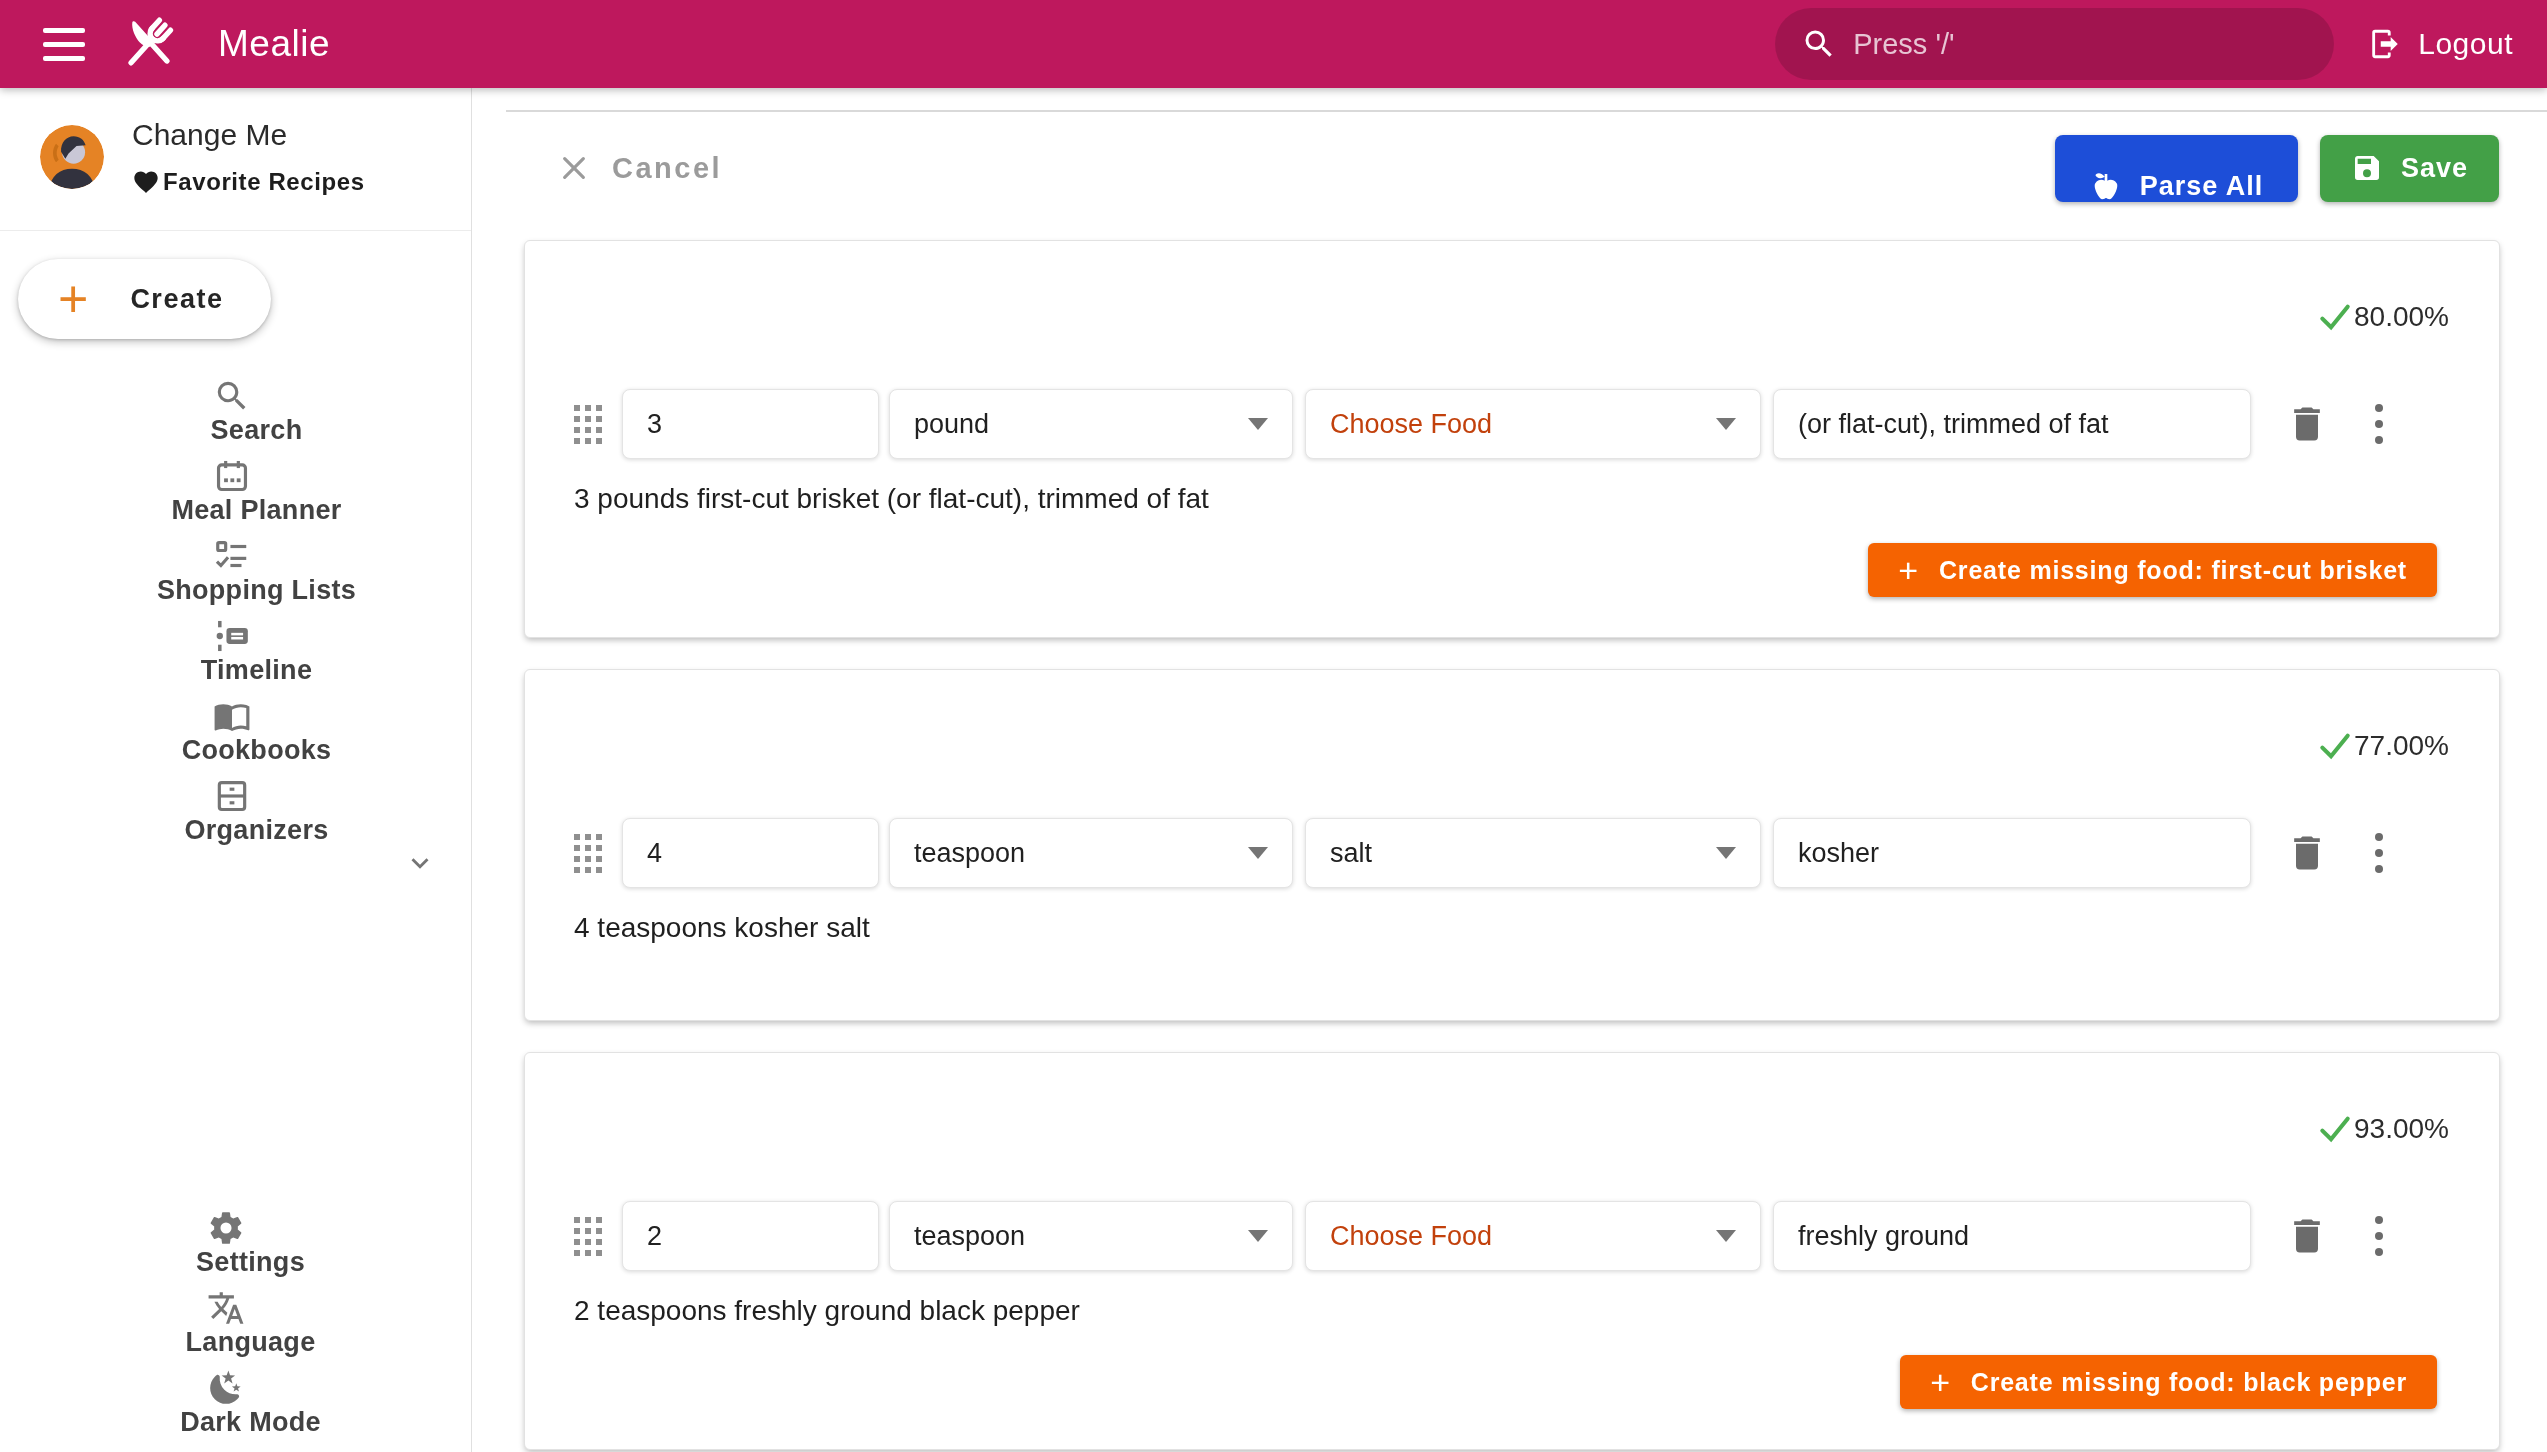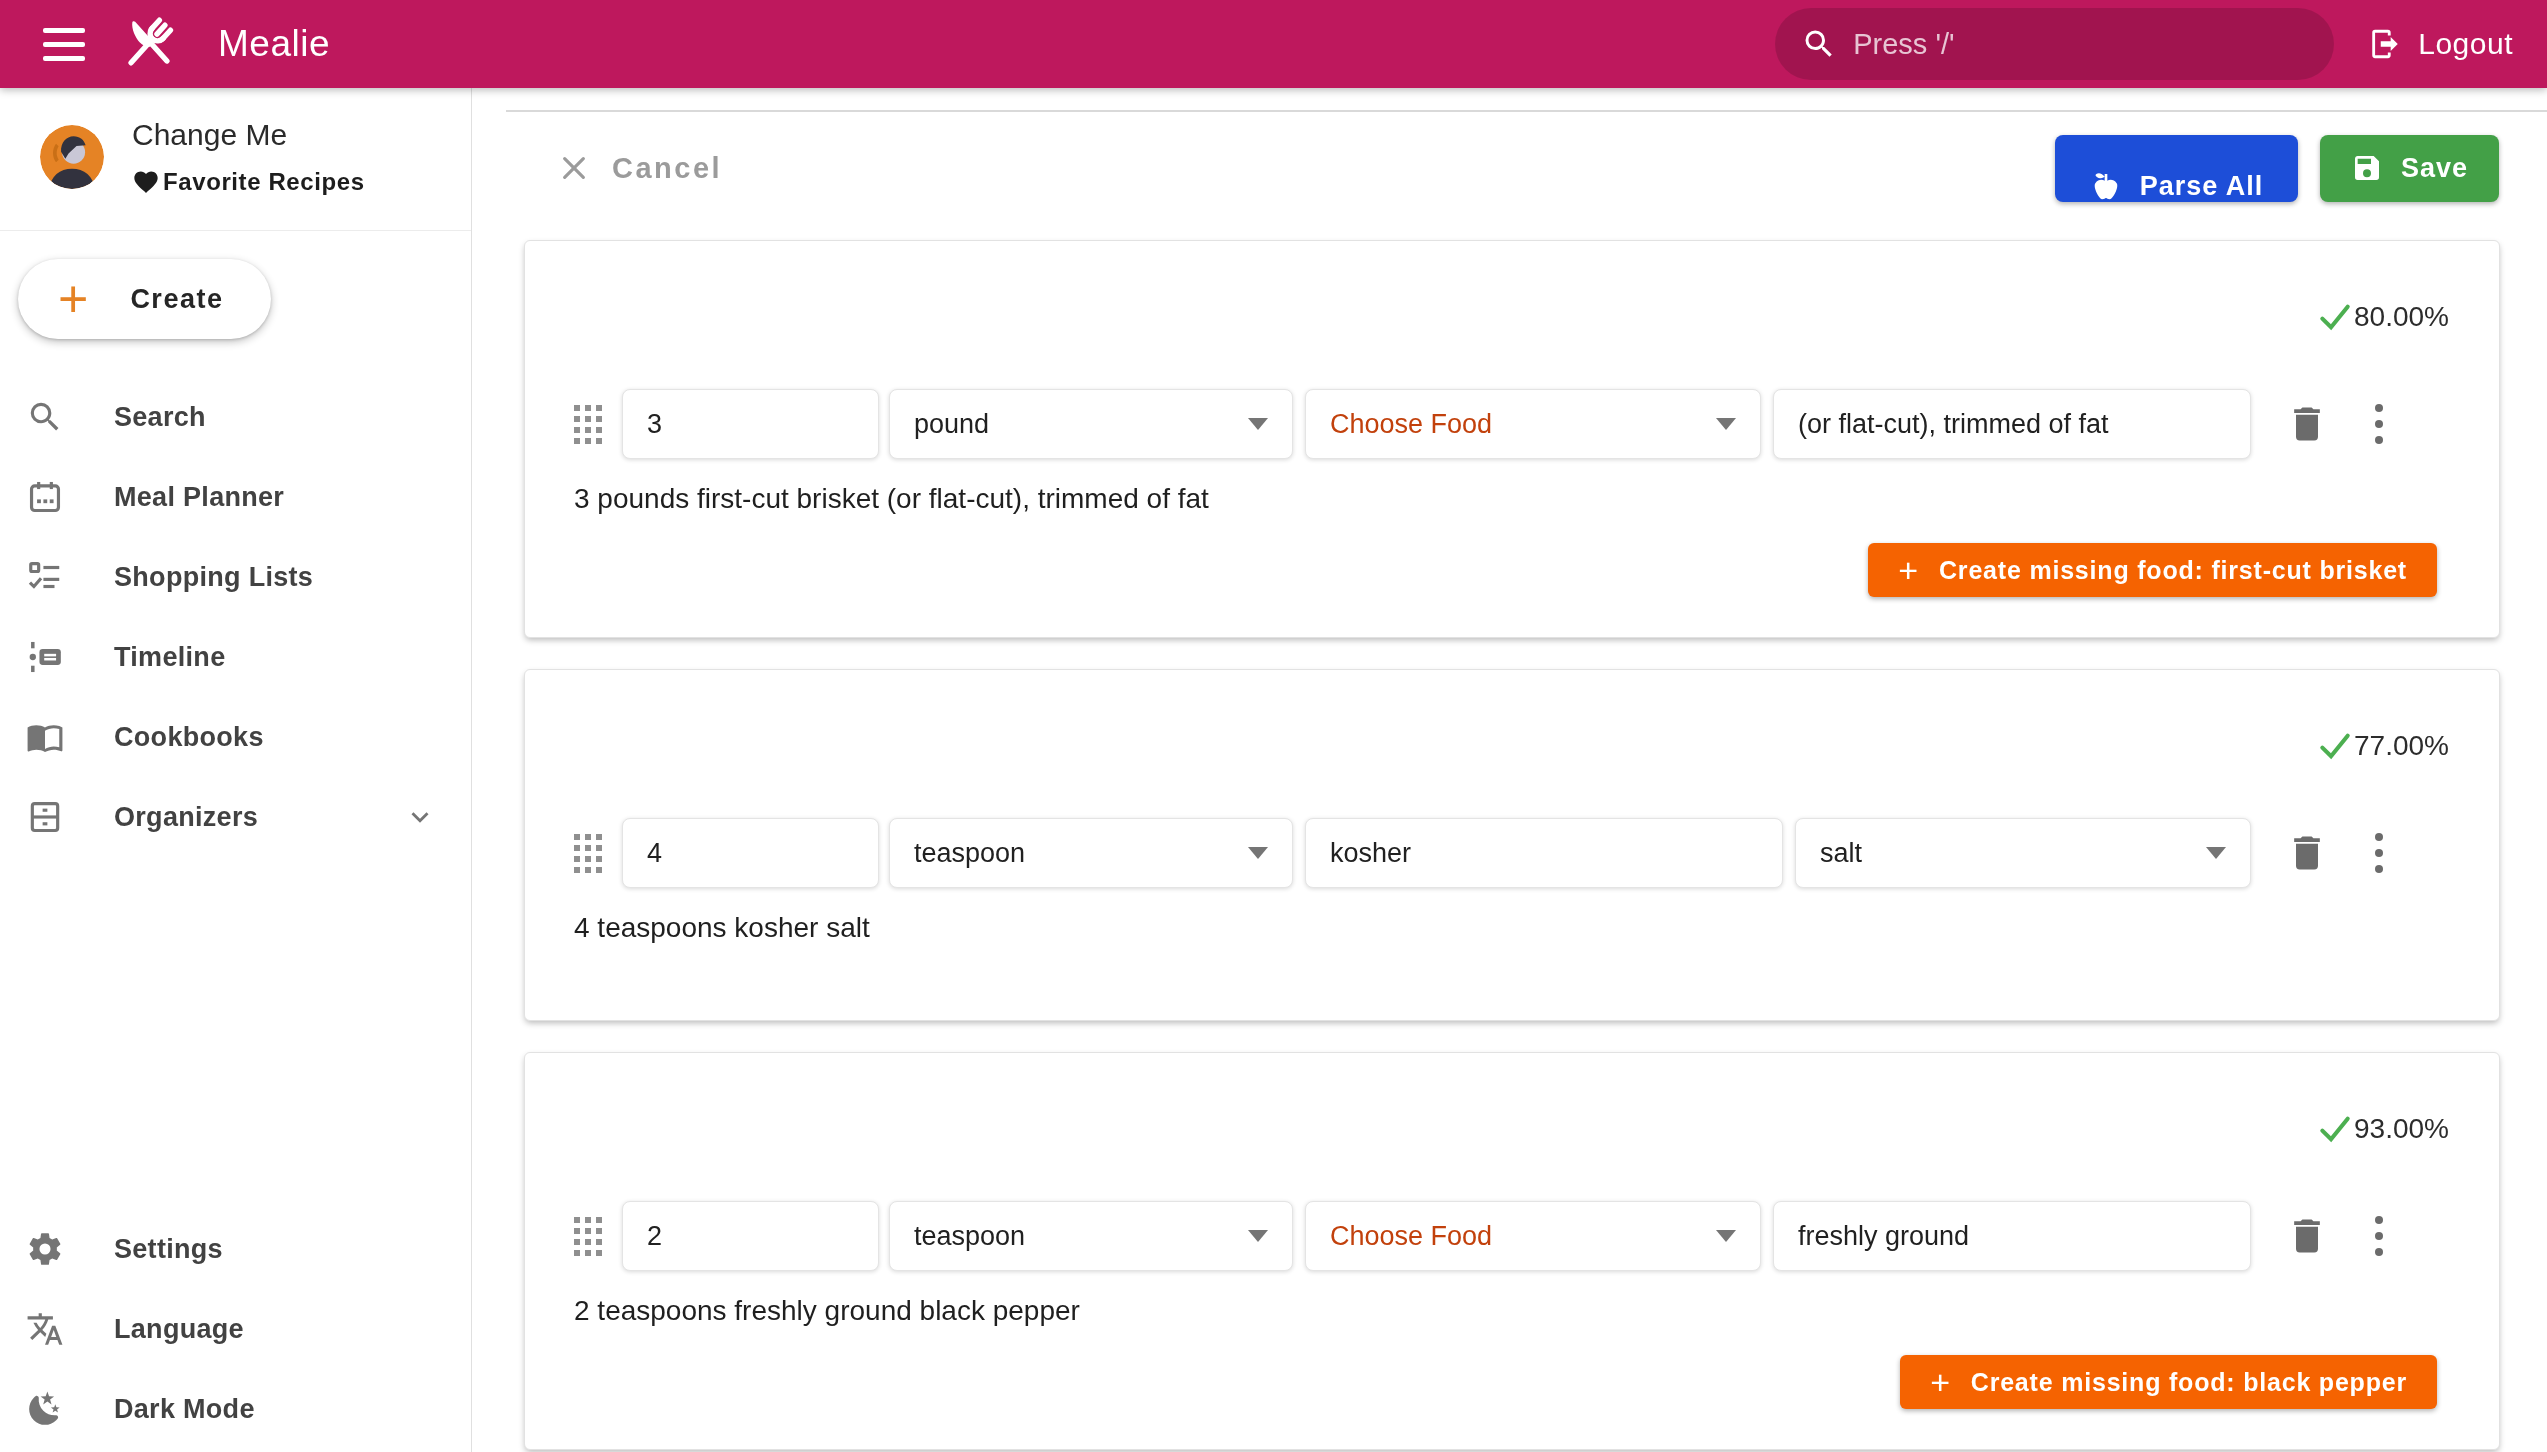--- a/index.html
+++ b/index.html
@@ -37,21 +37,21 @@
   .user-name { font-size:30px; color:#2b2b2b; }
   .fav-row { display:flex; align-items:center; gap:3px; margin-top:16px; }
   .fav-row svg { width:28px; height:28px; }
   .fav-label { font-size:24px; font-weight:700; letter-spacing:0.6px; color:#1d1d1d; }
   .create-btn { margin:28px 0 0 18px; width:253px; height:80px; border-radius:40px; background:#fff;
     box-shadow:0 3px 8px rgba(0,0,0,.24), 0 1px 3px rgba(0,0,0,.16);
     display:flex; align-items:center; cursor:pointer; }
   .create-btn .plus { color:#E58325; font-size:52px; font-weight:400; line-height:1; margin-left:40px; }
   .create-btn .create-label { font-size:27px; font-weight:700; letter-spacing:1.5px; color:#262626; margin-left:42px; }
   .nav { margin-top:38px; }
-  .nav-item { height:80px; display:flex; align-items:center; padding:0 34px 0 26px; cursor:pointer; }
+  .nav-item { height:80px; display:flex; align-items:center; padding:0 34px 0 26px; cursor:pointer;flex-direction:column; }
   .nav-item svg { width:38px; height:38px; color:#757575; flex:none; }
   .nav-item .nav-label { font-size:27px; font-weight:600; color:#424242; margin-left:50px; letter-spacing:0.3px; }
   .nav-item .chevron { margin-left:auto; width:34px; height:34px; color:#757575; }
   .sidebar-footer { position:absolute; left:0; right:12px; bottom:4px; }
 
   
   .content-divider { margin:22px 0 0 34px; border-top:2px solid #D9D9D9; }
   .toolbar { display:flex; align-items:center; margin:20px 48px 0 86px; height:72px; }
   .cancel-btn { display:flex; align-items:center; gap:22px; color:#9B9B9B; font-size:29px;
     font-weight:600; letter-spacing:2.5px; cursor:pointer; }
@@ -362,26 +362,26 @@
               <i></i>
               <i></i>
           </div>
           <div class="field qty">
             <input value="4" style="">
           </div>
           <div class="field unit">
             <span class="sel-text">teaspoon</span>
             <span class="sel-arrow"></span>
           </div>
+          <div class="field food">
+            <span class="sel-text">salt</span>
+            <span class="sel-arrow"></span>
+          </div>
           <div class="field comment">
             <input value="kosher" style="">
-          </div>
-          <div class="field food">
-            <span class="sel-text">salt</span>
-            <span class="sel-arrow"></span>
           </div>
           <div class="trash-btn">
             <svg viewBox="0 0 24 24" fill="currentColor">
               <path d="M19,4H15.5L14.5,3H9.5L8.5,4H5V6H19M6,19A2,2 0 0,0 8,21H16A2,2 0 0,0 18,19V7H6V19Z"></path>
             </svg>
           </div>
           <div class="kebab-btn">
               <i></i>
               <i></i>
               <i></i>

